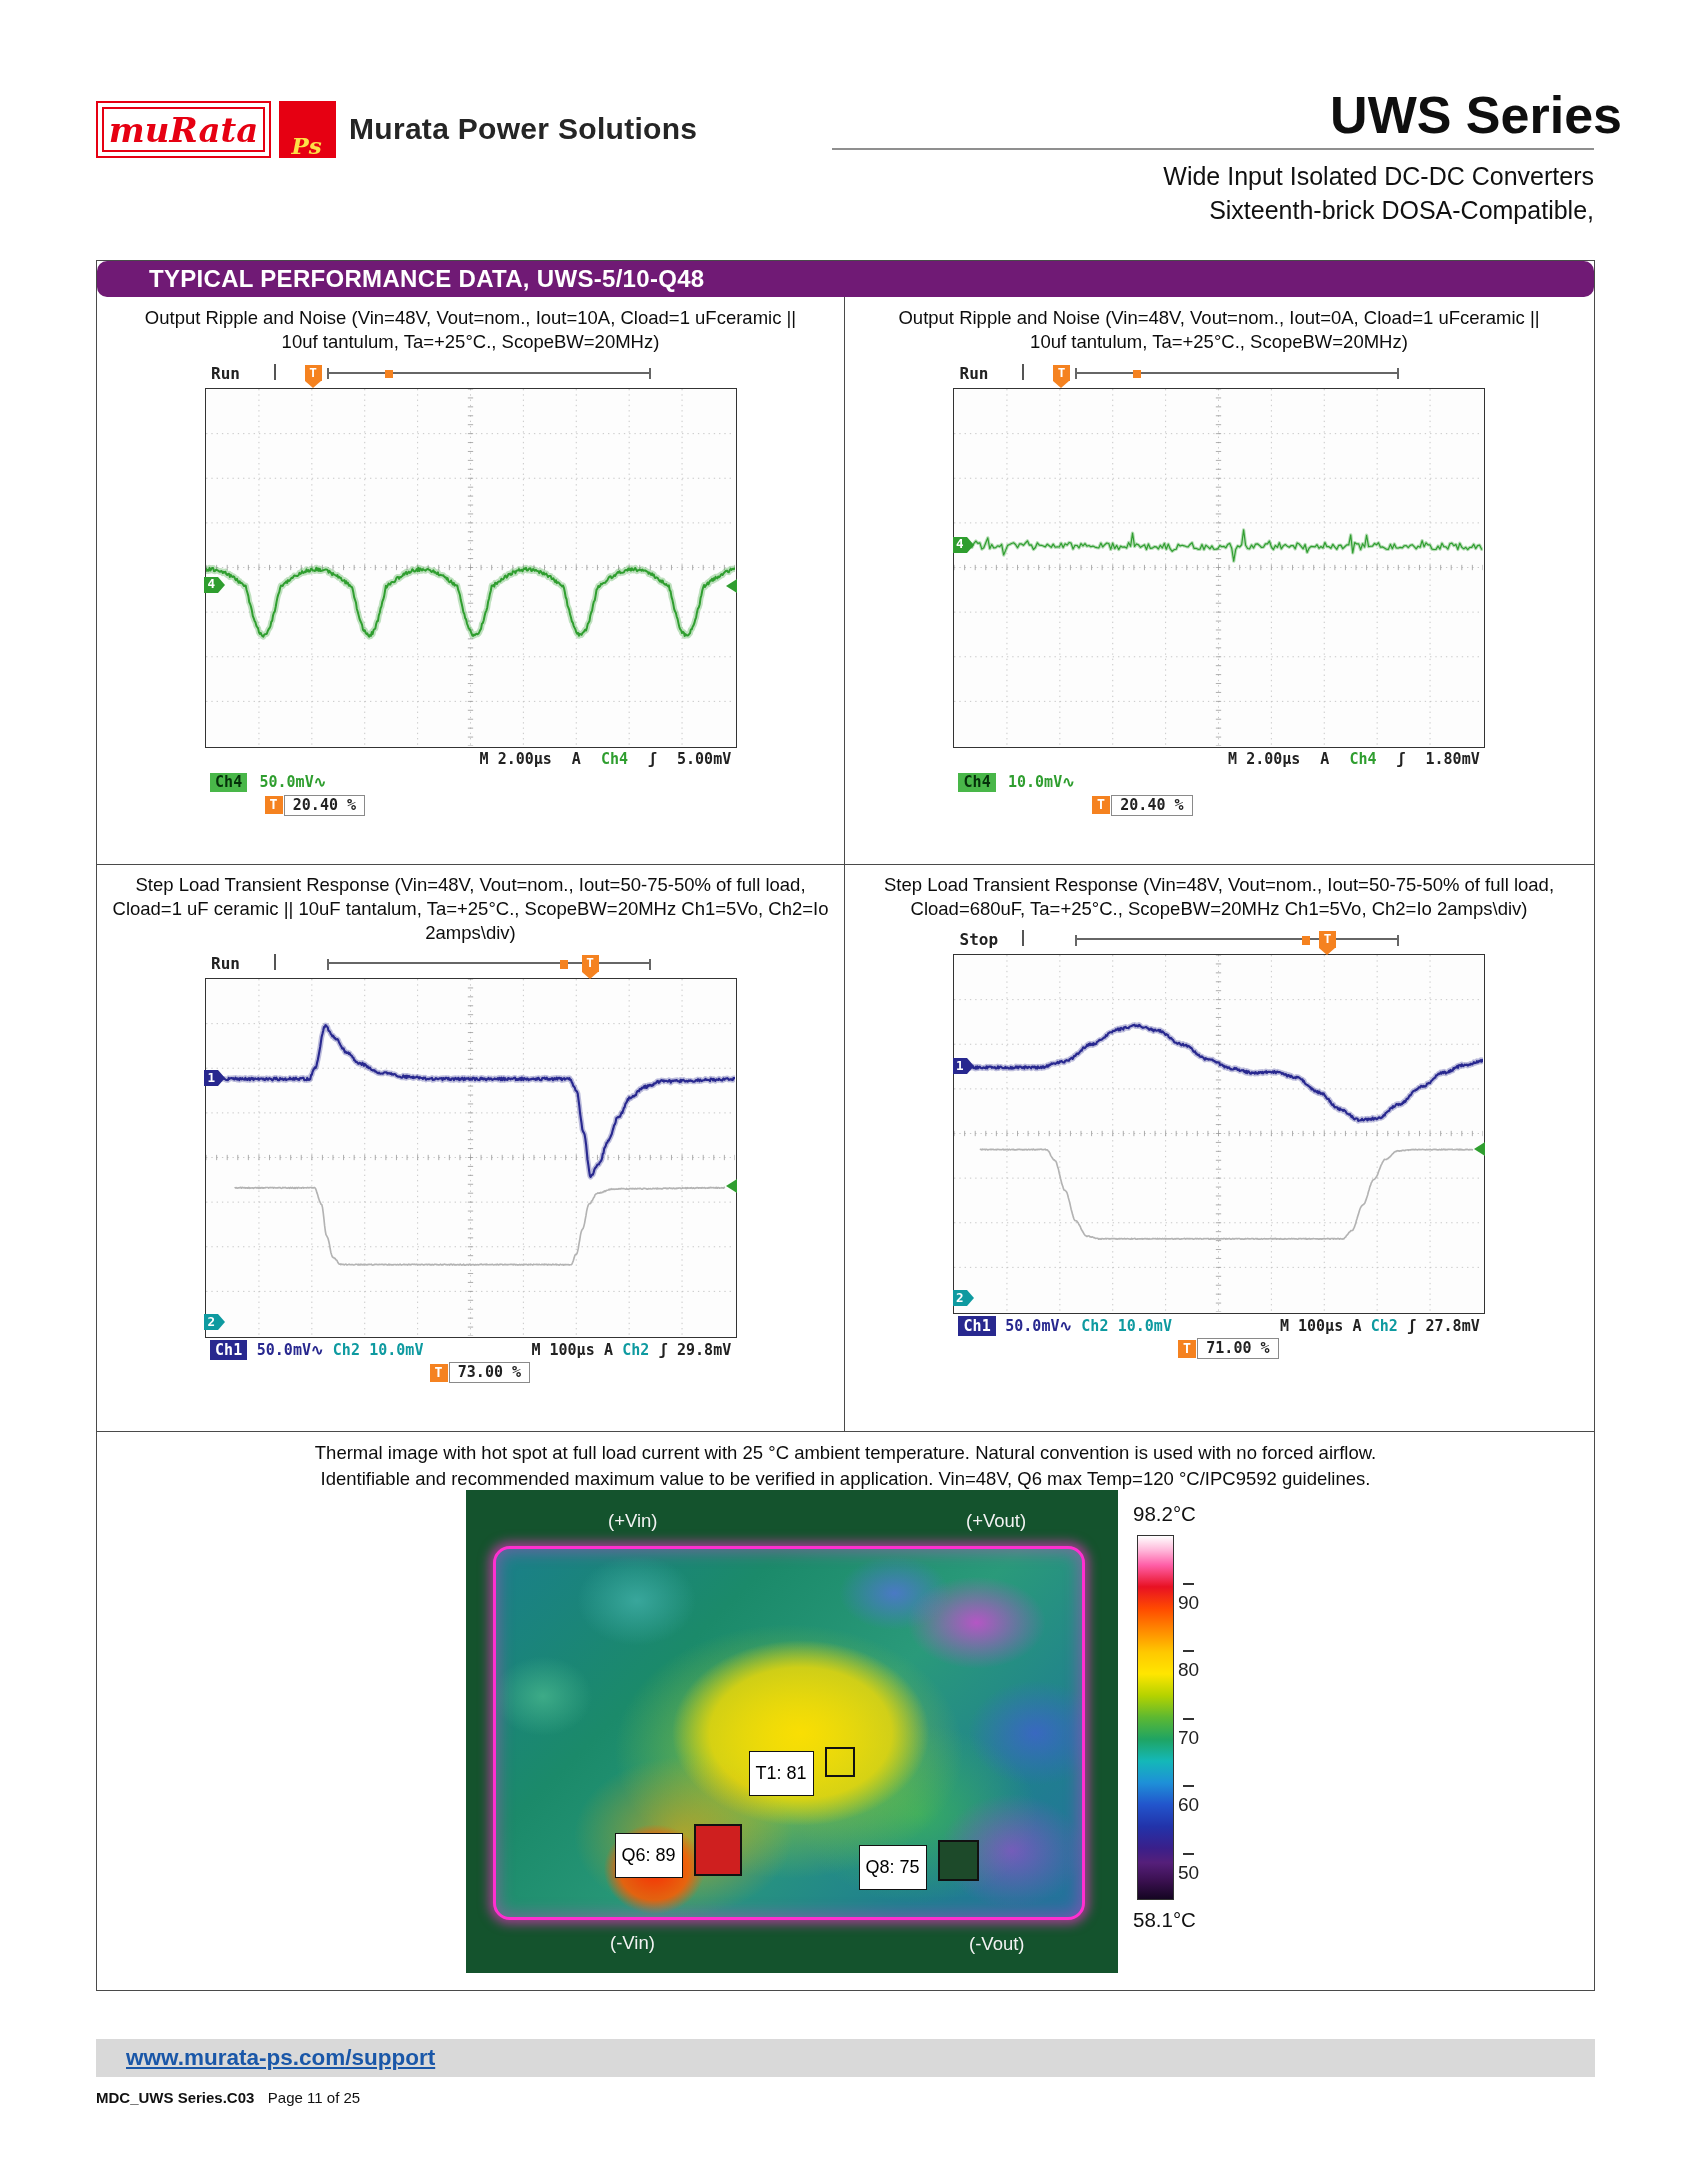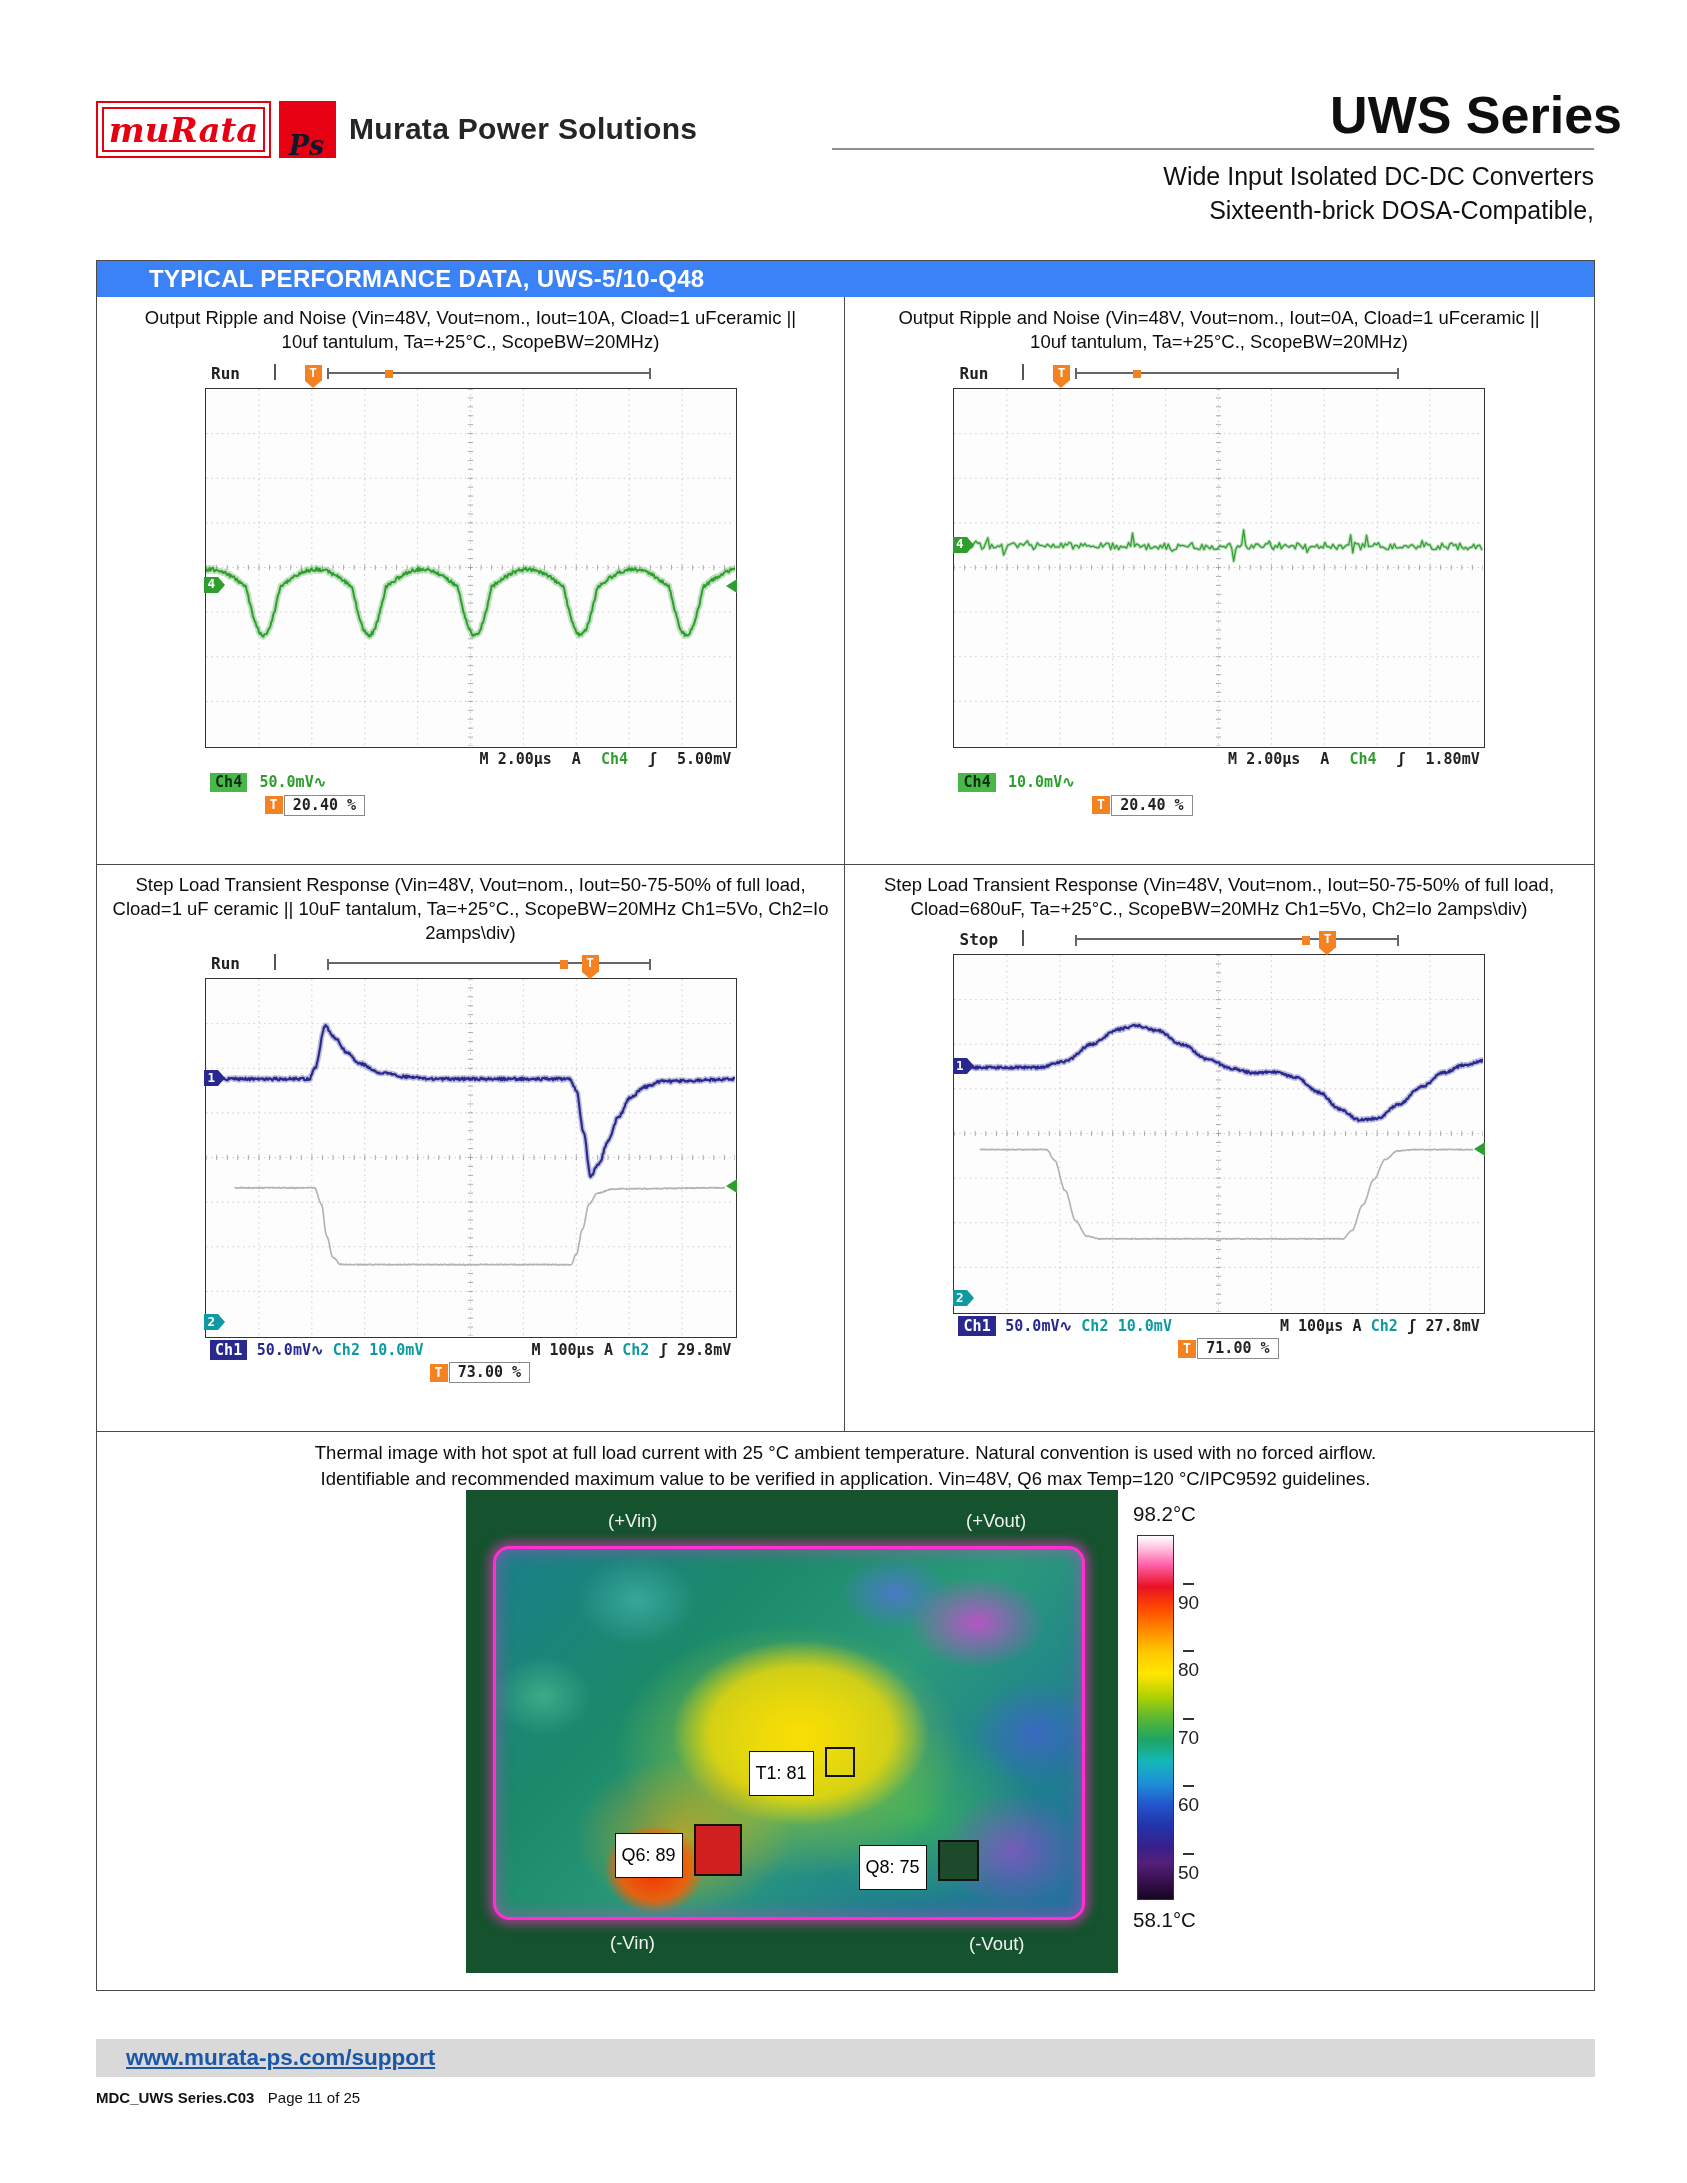--- a/index.html
+++ b/index.html
@@ -5,30 +5,30 @@
   * { margin:0; padding:0; box-sizing:border-box; }
   html,body { width:1687px; height:2183px; }
   body { background:#fff; font-family:"Liberation Sans", sans-serif; color:#111; position:relative; overflow:hidden; }
   .abs { position:absolute; }
 
   
   .logo-box { left:96px; top:101px; width:175px; height:57px; border:2px solid #e60012; background:#fff; }
   .logo-inner { position:absolute; inset:4px; border:2px solid #e60012; display:flex; align-items:center; justify-content:center;
                 font-family:"DejaVu Serif", serif; font-style:italic; font-weight:bold; font-size:34px; color:#e60012; }
   .ps-box { left:279px; top:101px; width:57px; height:57px; background:#e60012; display:flex; align-items:center; justify-content:center; }
-  .ps-box span { font-family:"DejaVu Serif", serif; font-style:italic; font-weight:bold; font-size:27px; color:#0f172a; border-bottom:3.3px solid #fff; padding:0 3.3px 1.3px 1.3px;margin-top:36px; }
+  .ps-box span { font-family:"DejaVu Serif", serif; font-style:italic; font-weight:bold; font-size:23px; color:#fde047; border-bottom:3.3px solid #fff; padding:0 3.3px 1.3px 1.3px;margin-top:36px; }
   .company { left:349px; top:112px; font-size:30px; font-weight:bold; color:#252525; letter-spacing:0.3px; }
   .header-line { left:832px; top:148px; width:762px; border-top:2px solid #8f8f8f; }
   .series { left:1020px; top:85px; width:602px; text-align:right; font-size:52px; font-weight:bold; color:#0f0f0f; }
   .subtitle { left:860px; top:160px; width:734px; text-align:right; font-size:25px; line-height:1.35; color:#101010; }
 
   
   .main-box { left:96px; top:260px; width:1499px; height:1731px; border:1.3px solid #4a4a4a; background:#fff; }
-  .section-bar { height:36px; background:#3b82f6; color:#fff; display:flex; align-items:center; padding-left:52px;
-                 font-size:24px; font-weight:bold; letter-spacing:0.3px; }
+  .section-bar { height:36px; background:#701a75; color:#fff; display:flex; align-items:center; padding-left:52px;
+                 font-size:24px; font-weight:bold; letter-spacing:0.3px;border-radius:10px; }
   .row { display:flex; }
   .row1, .row2 { height:567px; }
   .row2 { border-top:1.3px solid #4a4a4a; }
   .cell { width:748px; position:relative; }
   .cell-l { border-right:1.3px solid #4a4a4a; }
   .cap { padding:9.3px 40px 0; text-align:center; font-size:18.5px; line-height:1.3; color:#0d0d0d; }
   .cap.tight { padding:8px 9.3px 0; }
 
   
   .scope { width:532px; margin:5.3px auto 0; font-family:"DejaVu Sans Mono", monospace; }

